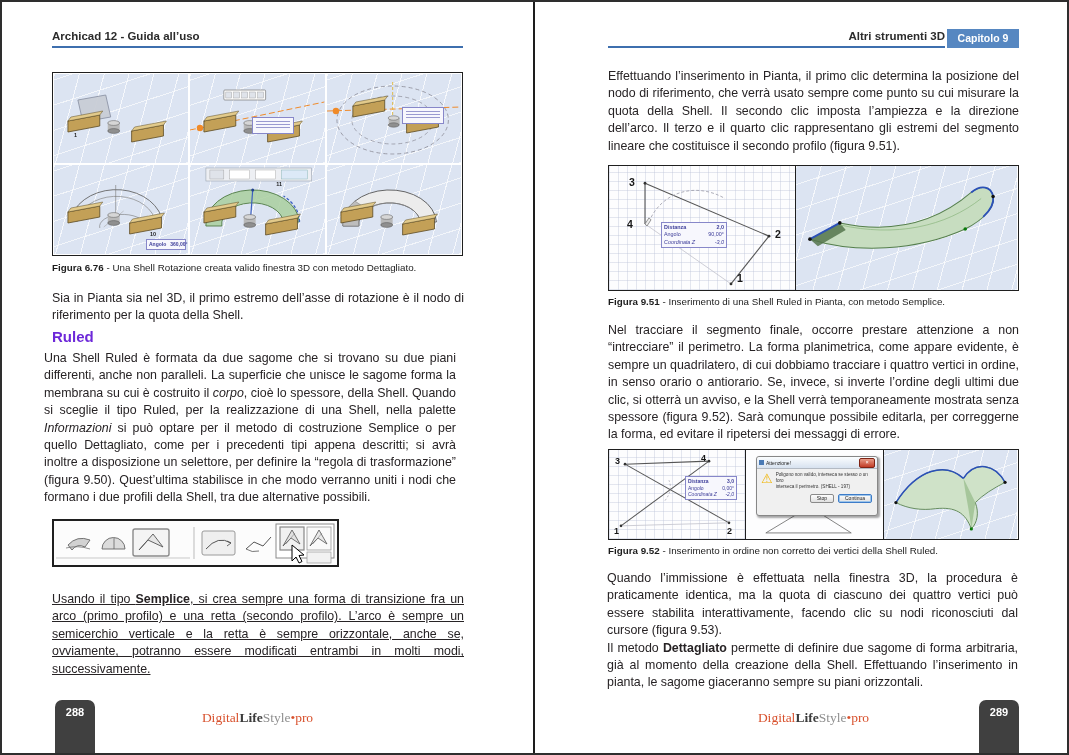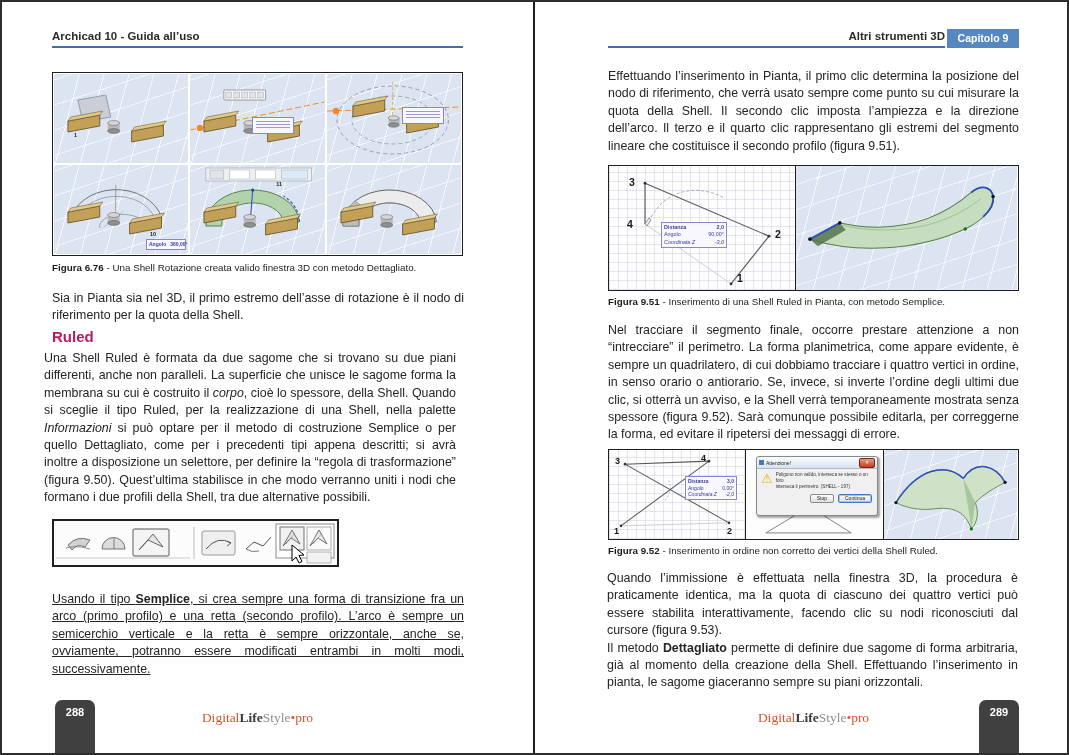--- a/index.html
+++ b/index.html
@@ -16,21 +16,21 @@
   .running-head { position:absolute; font-size:11.5px; font-weight:bold; color:#2b2b2b; white-space:nowrap; }
   .head-rule { position:absolute; height:2px; background:#3e6fae; }
   .chapter-badge {
     position:absolute; background:#5687c1; color:#fff; font-size:10.5px; font-weight:bold;
     text-align:center; line-height:19px;
   }
 
   .body-text { position:absolute; font-size:12.4px; line-height:17.4px; text-align:justify; color:#272325; }
   .body-text i { font-style:italic; }
   .body-text b { font-weight:bold; }
-  .section-heading { position:absolute; font-size:15px; font-weight:bold; color:#be185d; }
+  .section-heading { position:absolute; font-size:15px; font-weight:bold; color:#6d28d9; }
 
   .caption { position:absolute; font-size:9.8px; line-height:13px; color:#1c1c1c; }
   .caption b { font-weight:bold; }
 
   .figure-box { position:absolute; box-sizing:border-box; border:1.5px solid #1f1f1f; background:#fff; }
 
   
   #fig49-grid { display:grid; grid-template-columns:repeat(3,1fr); grid-template-rows:repeat(2,1fr); gap:2px; width:100%; height:100%; }
   .p3d {
     position:relative; overflow:hidden; background-color:#dce4f2;
@@ -84,21 +84,21 @@
   .logo .dark { color:#3b3b3b; font-weight:bold; }
   .logo .gray { color:#8f8f8f; }
 </style>
 </head>
 <body>
 
 <div id="frame">
 
   <div class="page" id="page-left">
 
-    <div class="running-head" style="left:50px; top:28px;">Archicad 10 - Guida all’uso</div>
+    <div class="running-head" style="left:50px; top:28px;">Archicad 12 - Guida all’uso</div>
     <div class="head-rule" style="left:50px; top:44px; width:411px;"></div>
 
     <div class="figure-box" style="left:50px; top:70px; width:411px; height:184px; padding:1px;">
       <div id="fig49-grid">
 
         <div class="p3d">
           <svg viewBox="0 0 135 89" preserveAspectRatio="none">
             <polygon points="24,26 52,21 57,43 29,48" fill="#c9cdd6" stroke="#80889a" stroke-width="0.8" opacity="0.95"></polygon>
             <polygon points="14,47 46,41 46,52 14,58" fill="#c3a057" stroke="#5c4a22" stroke-width="0.8"></polygon>
             <polygon points="14,47 46,41 49,37 17,43" fill="#e2ca8b" stroke="#5c4a22" stroke-width="0.5"></polygon>

